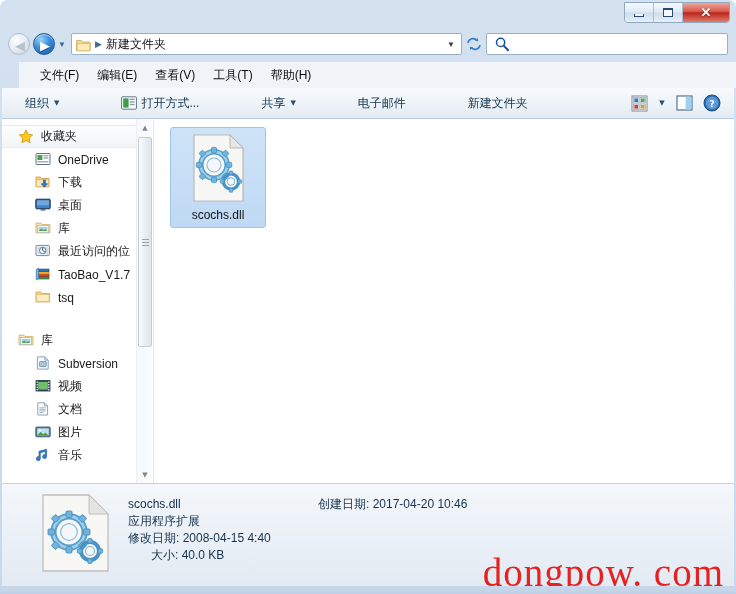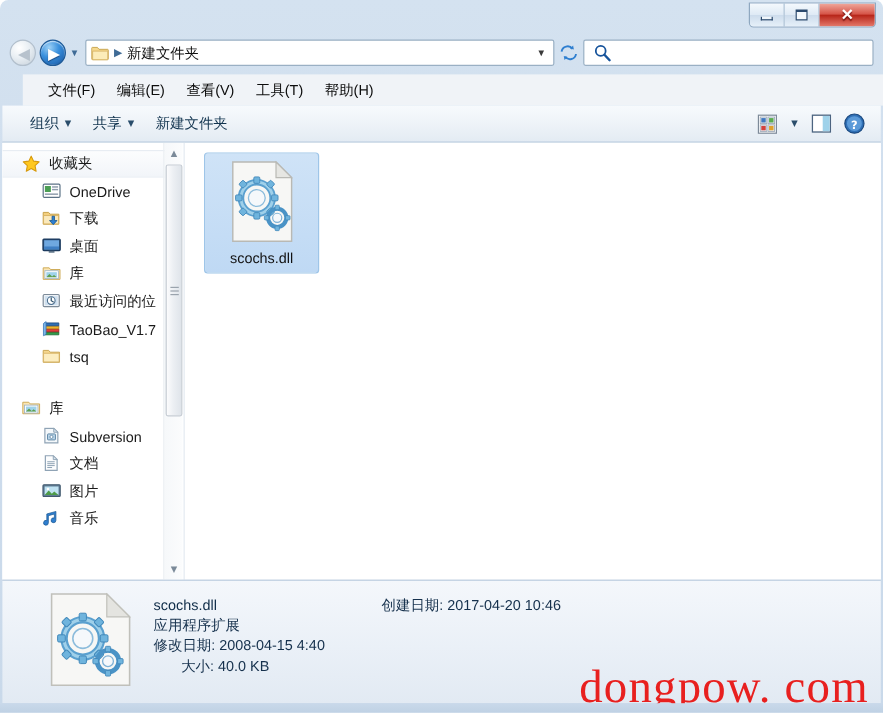--- a/index.html
+++ b/index.html
@@ -200,20 +200,21 @@
   
   #toolbar {
     position: absolute;
     left: 2px; top: 88px;
     width: 732px; height: 31px;
     background: linear-gradient(180deg,#f7fafd 0%, #eef3f8 50%, #e3ebf3 100%);
     border-bottom: 1px solid #b7c9db;
     display: flex;
     align-items: center;
     padding: 0 8px 0 14px;
+    gap: 44px;
   }
   .tbitem {
     display: flex; align-items: center;
     font-size: 12px; color: #12344f;
     padding: 4px 8px;
     white-space: nowrap;
     border: 1px solid transparent;
     border-radius: 3px;
   }
   .tbcaret {
@@ -497,26 +498,41 @@
     <div class="menuitem">帮助(H)</div>
   </div>
 
   <div id="toolbar">
 
     <div class="tbitem">
       <span>组织</span>
       <span class="tbcaret">▼</span>
     </div>
 
+    <div class="tbitem">
+      <span class="tb-openwith-icon">
+        <svg width="16" height="14" viewBox="0 0 16 14">
+          <rect x="0.6" y="0.8" width="14.8" height="12.4" rx="1" fill="#ffffff" stroke="#5f738a" stroke-width="1"></rect>
+          <rect x="2.2" y="2.4" width="5.4" height="9.2" fill="#3f9a4a"></rect>
+          <rect x="8.6" y="2.6" width="5" height="1.4" fill="#8d9bab"></rect>
+          <rect x="8.6" y="5.2" width="5" height="1.4" fill="#8d9bab"></rect>
+          <rect x="8.6" y="7.8" width="5" height="1.4" fill="#8d9bab"></rect>
+        </svg>
+      </span>
+      <span>打开方式...</span>
+    </div>
 
     <div class="tbitem">
       <span>共享</span>
       <span class="tbcaret">▼</span>
     </div>
 
+    <div class="tbitem">
+      <span>电子邮件</span>
+    </div>
 
     <div class="tbitem">
       <span>新建文件夹</span>
     </div>
 
     <div id="toolbar-right">
       <div class="tbicon-btn">
         <svg width="17" height="17" viewBox="0 0 17 17">
           <rect x="1" y="1" width="15" height="15" fill="#ffffff" stroke="#7d8a99" stroke-width="1"></rect>
           <rect x="2.5" y="2.5" width="5.5" height="5.5" fill="#e8eef5" stroke="#9aa7b5" stroke-width="0.7"></rect>
@@ -665,20 +681,39 @@
             <svg width="16" height="14" viewBox="0 0 16 14">
               <path d="M2.4 0.9 h7.4 l3.4 3.3 v8.9 H2.4 z" fill="#f4f8fb" stroke="#8fa3b5" stroke-width="1"></path>
               <path d="M9.8 0.9 v3.3 h3.4 z" fill="#d9e5ee" stroke="#8fa3b5" stroke-width="0.8"></path>
               <rect x="4.6" y="5.6" width="6.6" height="5" rx="0.6" fill="#b9d4e8" stroke="#5f86a5" stroke-width="0.8"></rect>
               <circle cx="7.9" cy="8.1" r="1.3" fill="#ffffff" stroke="#5f86a5" stroke-width="0.7"></circle>
             </svg>
           </span>
           <span class="nav-label">Subversion</span>
         </div>
 
+        <div class="nav-row child">
+          <span class="nav-icon">
+            <svg width="16" height="14" viewBox="0 0 16 14">
+              <rect x="1" y="1.6" width="14" height="10.4" fill="#33475c" stroke="#1f2f3f" stroke-width="0.8"></rect>
+              <rect x="3.2" y="3" width="9.6" height="7.6" fill="#6fbe6a"></rect>
+              <g fill="#ffffff">
+                <rect x="1.6" y="2.4" width="1.2" height="1.4"></rect>
+                <rect x="1.6" y="5" width="1.2" height="1.4"></rect>
+                <rect x="1.6" y="7.6" width="1.2" height="1.4"></rect>
+                <rect x="1.6" y="10" width="1.2" height="1.4"></rect>
+                <rect x="13.2" y="2.4" width="1.2" height="1.4"></rect>
+                <rect x="13.2" y="5" width="1.2" height="1.4"></rect>
+                <rect x="13.2" y="7.6" width="1.2" height="1.4"></rect>
+                <rect x="13.2" y="10" width="1.2" height="1.4"></rect>
+              </g>
+            </svg>
+          </span>
+          <span class="nav-label">视频</span>
+        </div>
 
         <div class="nav-row child">
           <span class="nav-icon">
             <svg width="16" height="14" viewBox="0 0 16 14">
               <path d="M2.8 0.8 h6.6 l3.2 3.2 v9 H2.8 z" fill="#fcfdfe" stroke="#8fa3b5" stroke-width="1"></path>
               <path d="M9.4 0.8 v3.2 h3.2 z" fill="#dce7ef" stroke="#8fa3b5" stroke-width="0.8"></path>
               <g stroke="#8aa0b2" stroke-width="0.8">
                 <path d="M4.4 5.8 h6.2"></path>
                   <path d="M4.4 7.4 h6.2"></path>
                 <path d="M4.4 9 h6.2"></path>

